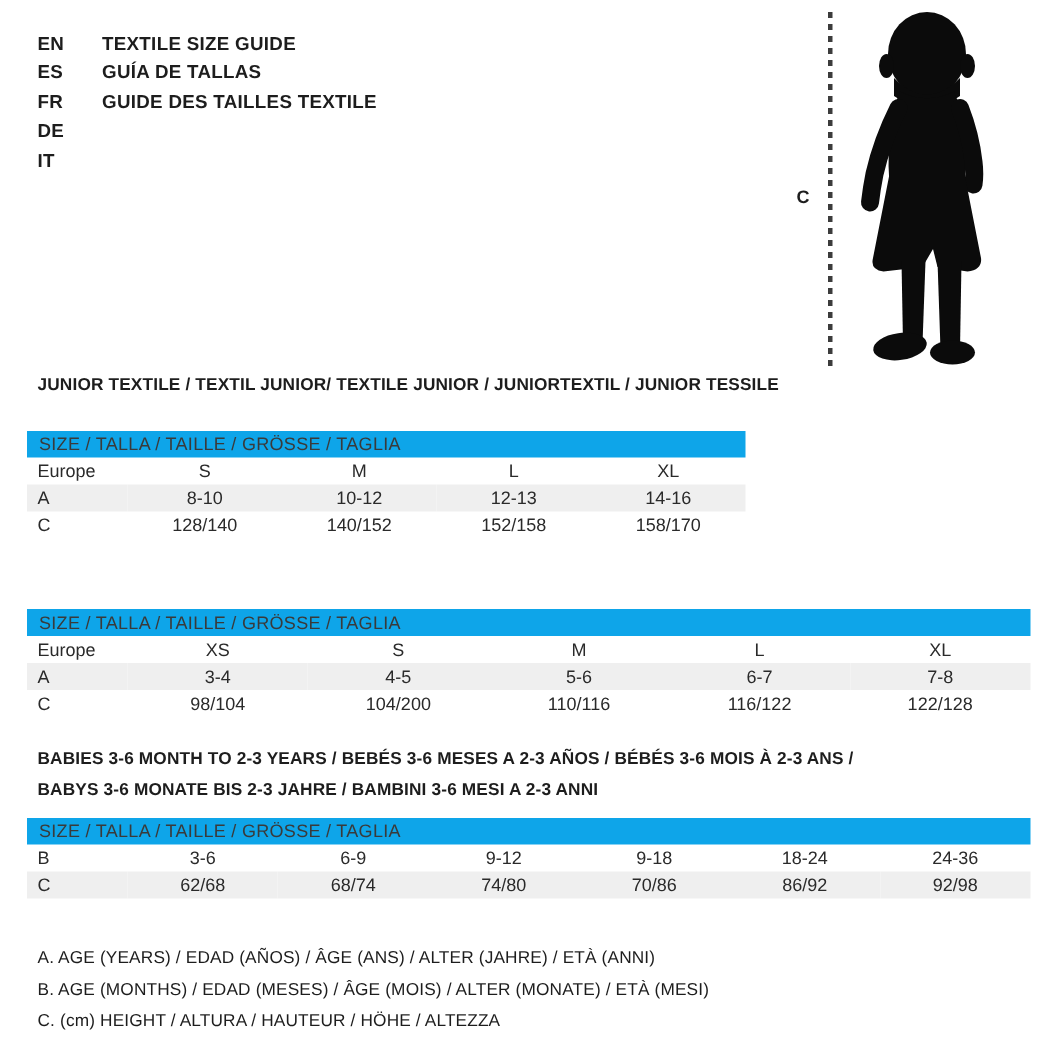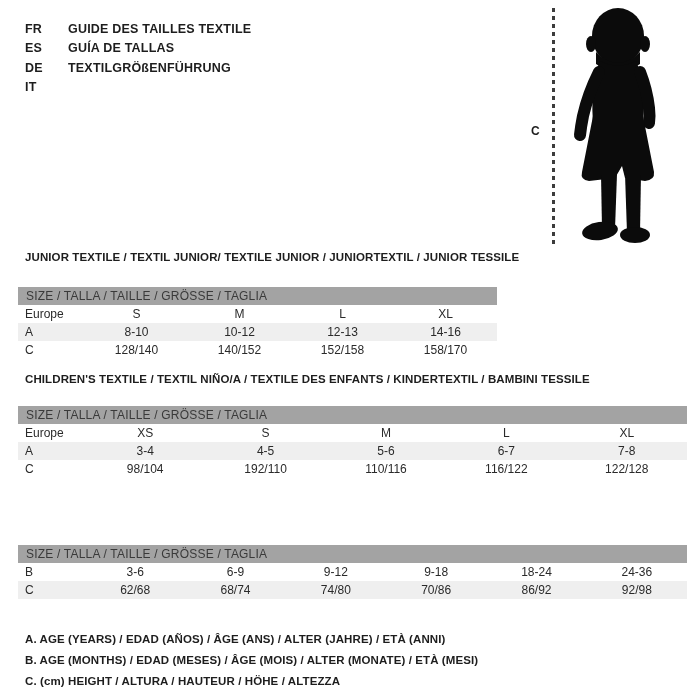--- a/index.html
+++ b/index.html
@@ -28,50 +28,53 @@
   .sec1 { top:251px; }
   .sec2 { top:373px; }
   .sec3 { top:496px; line-height:21px; }
 
   
   table.size-table { position:absolute; left:18px; border-collapse:collapse; table-layout:fixed; }
   .t1 { top:287px; width:479px; }
   .t2 { top:406px; width:669px; }
   .t3 { top:545px; width:669px; }
   table.size-table th {
-    background:#a3a3a3; text-align:left; font-weight:normal; font-size:12px;
+    background:#0ea5e9; text-align:left; font-weight:normal; font-size:12px;
     color:#3a3a3a; height:16px; padding:1px 0 1px 8px; letter-spacing:0.2px; white-space:nowrap; overflow:hidden;
   }
   table.size-table td {
     font-size:12px; height:18px; color:#2a2a2a; text-align:center; padding:0; font-weight:normal;
   }
   table.size-table td.lbl { text-align:left; padding-left:7px; }
   table.size-table col.label-col { width:67px; }
   table.size-table tbody tr:nth-child(2) { background:#efefef; }
 
   
-  .footnotes { position:absolute; left:25px; top:629px; font-weight:bold; font-size:11.5px; line-height:21px; letter-spacing:0.1px; }
+  .footnotes { position:absolute; left:25px; top:629px; font-weight:normal; font-size:11.5px; line-height:21px; letter-spacing:0.1px; }
 </style>
 </head>
 <body>
 
 <div class="canvas">
 
   <div class="lang-list">
     <div class="lang-row">
+      <span class="lang-code">EN</span>
+      <span class="lang-label">TEXTILE SIZE GUIDE</span>
+    </div>
+    <div class="lang-row">
+      <span class="lang-code">ES</span>
+      <span class="lang-label">GUÍA DE TALLAS</span>
+    </div>
+    <div class="lang-row">
       <span class="lang-code">FR</span>
       <span class="lang-label">GUIDE DES TAILLES TEXTILE</span>
     </div>
     <div class="lang-row">
-      <span class="lang-code">ES</span>
-      <span class="lang-label">GUÍA DE TALLAS</span>
-    </div>
-    <div class="lang-row">
       <span class="lang-code">DE</span>
-      <span class="lang-label">TEXTILGRÖßENFÜHRUNG</span>
     </div>
     <div class="lang-row">
       <span class="lang-code">IT</span>
     </div>
   </div>
 
   <div class="figure-area">
     <span class="measure-label">C</span>
     <div class="measure-line"></div>
     <svg class="baby-svg" viewBox="0 0 120 240" aria-hidden="true">
@@ -124,21 +127,20 @@
       <tr>
         <td class="lbl">C</td>
         <td>128/140</td>
         <td>140/152</td>
         <td>152/158</td>
         <td>158/170</td>
       </tr>
     </tbody>
   </table>
 
-  <div class="sec-heading sec2">CHILDREN'S TEXTILE / TEXTIL NIÑO/A / TEXTILE DES ENFANTS / KINDERTEXTIL / BAMBINI TESSILE</div>
   <table class="size-table t2">
     <colgroup>
         <col class="label-col">
         <col>
         <col>
         <col>
         <col>
         <col>
       </colgroup>
     <thead>
@@ -159,28 +161,32 @@
         <td class="lbl">A</td>
         <td>3-4</td>
         <td>4-5</td>
         <td>5-6</td>
         <td>6-7</td>
         <td>7-8</td>
       </tr>
       <tr>
         <td class="lbl">C</td>
         <td>98/104</td>
-        <td>192/110</td>
+        <td>104/200</td>
         <td>110/116</td>
         <td>116/122</td>
         <td>122/128</td>
       </tr>
     </tbody>
   </table>
 
+  <div class="sec-heading sec3">
+    <div>BABIES 3-6 MONTH TO 2-3 YEARS / BEBÉS 3-6 MESES A 2-3 AÑOS / BÉBÉS 3-6 MOIS À 2-3 ANS /</div>
+    <div>BABYS 3-6 MONATE BIS 2-3 JAHRE / BAMBINI 3-6 MESI A 2-3 ANNI</div>
+  </div>
   <table class="size-table t3">
     <colgroup>
         <col class="label-col">
         <col>
         <col>
         <col>
         <col>
         <col>
         <col>
       </colgroup>

